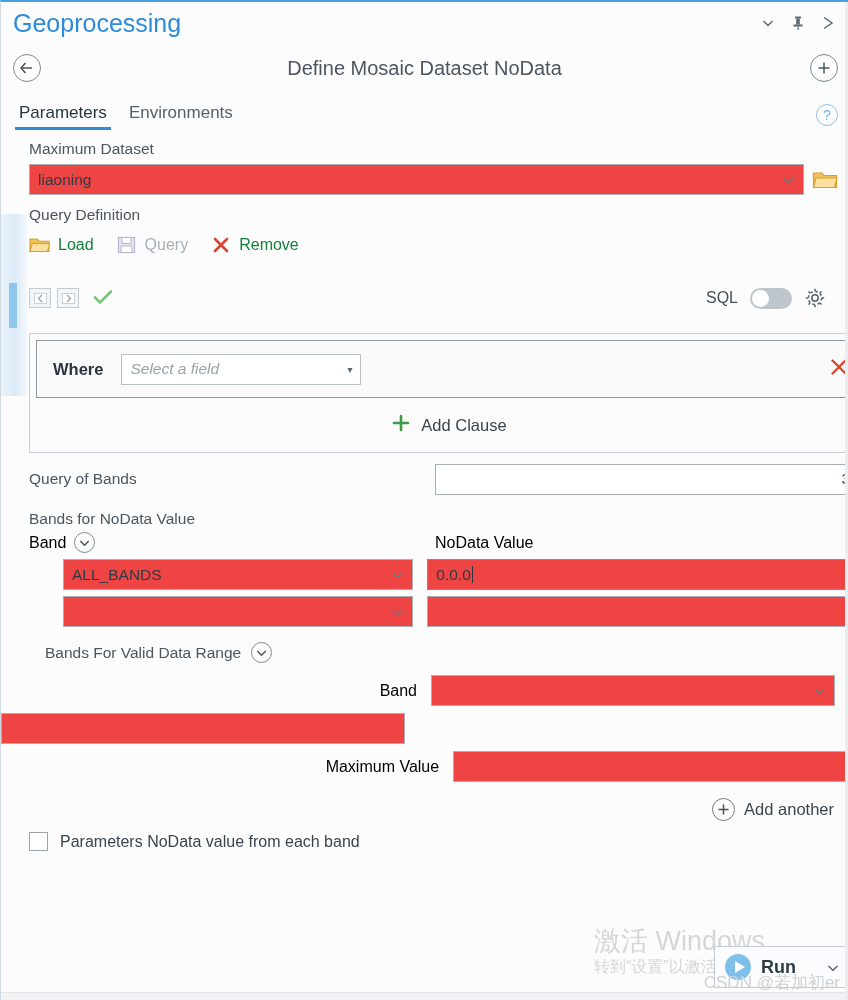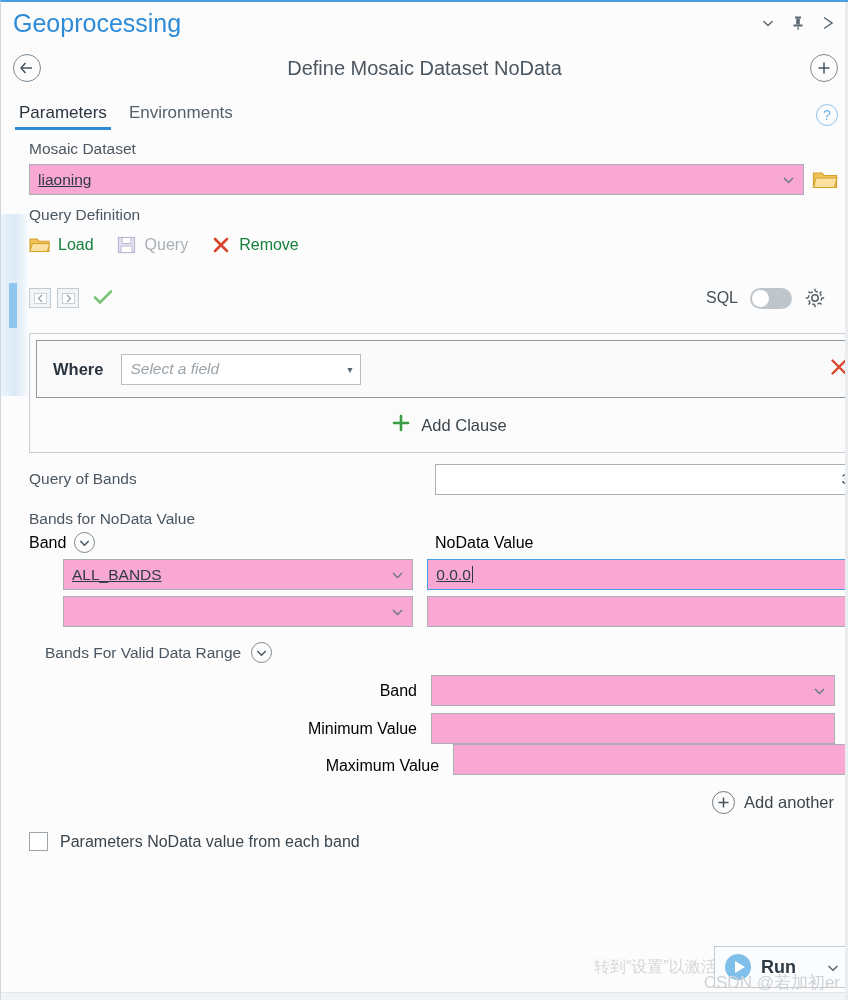--- a/index.html
+++ b/index.html
@@ -128,29 +128,28 @@
     font-size: 15.5px;
     color: #4b5660;
     display: block;
   }
   .row-pad { padding-left: 28px; padding-right: 10px; }
 
   
   .combo, .txt {
     height: 31px;
     border: 1.4px solid #a9b0b5;
-    background: #f9a8d4;
+    background: #ef4444;
     font-size: 15.5px;
     color: #2f3a44;
     display: flex;
     align-items: center;
     padding: 0 8px;
     position: relative;
     font-family: "Liberation Sans", sans-serif;
-    text-decoration: underline;
   }
   .combo .cv, .txt .cv { flex: 1 1 auto; white-space: nowrap; overflow: hidden; }
   .combo .carat {
     width: 14px; flex: 0 0 14px;
     display: flex; align-items: center; justify-content: center;
     color: #69747d;
   }
 
   
   .mosaic-wrap { display: flex; align-items: center; gap: 8px; }
@@ -392,21 +391,21 @@
     <div class="tab">Environments</div>
     <div class="help-icon">?</div>
   </div>
 
   <div class="body">
 
     <div class="sel-wash" style="top: 84px; height: 182px;"></div>
     <div class="sel-bar" style="top: 153px; height: 45px;"></div>
 
     <div class="row-pad" style="position:absolute; left:0; top:10px; right:0;">
-      <label class="lbl">Mosaic Dataset</label>
+      <label class="lbl">Maximum Dataset</label>
       <div class="mosaic-wrap" style="margin-top:6px;">
         <div class="combo mosaic-combo">
           <span class="cv">liaoning</span>
           <span class="carat">
             <svg width="11" height="8" viewBox="0 0 11 8">
                 <path d="M1 2 L5.5 6.5 L10 2" fill="none" stroke="currentColor" stroke-width="1.3"></path>
               </svg>
           </span>
         </div>
         <div class="folder-icon">
@@ -579,27 +578,26 @@
           <span class="cv"></span>
           <span class="carat">
             <svg width="11" height="8" viewBox="0 0 11 8">
                 <path d="M1 2 L5.5 6.5 L10 2" fill="none" stroke="currentColor" stroke-width="1.3"></path>
               </svg>
           </span>
         </div>
       </div>
 
       <div style="display:flex; align-items:center; margin-top:7px;">
-        <span class="gl" style="width:430px; text-align:right; padding-right:14px;">Minimum Value</span>
         <div class="txt" style="width:404px;">
           <span class="cv"></span>
         </div>
       </div>
 
-      <div style="display:flex; align-items:flex-end; margin-top:0;padding-left:32px;">
+      <div style="display:flex; align-items:center; margin-top:7px;padding-left:32px;">
         <span class="gl" style="width:430px; text-align:right; padding-right:14px;">Maximum Value</span>
         <div class="txt" style="width:404px;">
           <span class="cv"></span>
         </div>
       </div>
 
       <div class="add-another" style="margin-top:16px;">
         <span class="ring">
           <svg width="13" height="13" viewBox="0 0 13 13">
               <path d="M6.5 1.5 L6.5 11.5 M1.5 6.5 L11.5 6.5" fill="none" stroke="currentColor" stroke-width="1.5"></path>
@@ -608,20 +606,21 @@
         <span class="tx">Add another</span>
       </div>
     </div>
 
     <div class="cbrow" style="position:absolute; left:28px; top:702px;">
       <span class="cbox"></span>
       <span class="cblabel">Parameters NoData value from each band</span>
     </div>
 
     <div class="win-wm">
+      <div class="w1">激活 Windows</div>
       <div class="w2">转到“设置”以激活 Windows</div>
     </div>
 
     <div class="runbar">
       <div class="run-btn">
         <span class="run-play">
             <span class="tri"></span>
           </span>
         <span class="run-text">Run</span>
         <span class="run-carat">

